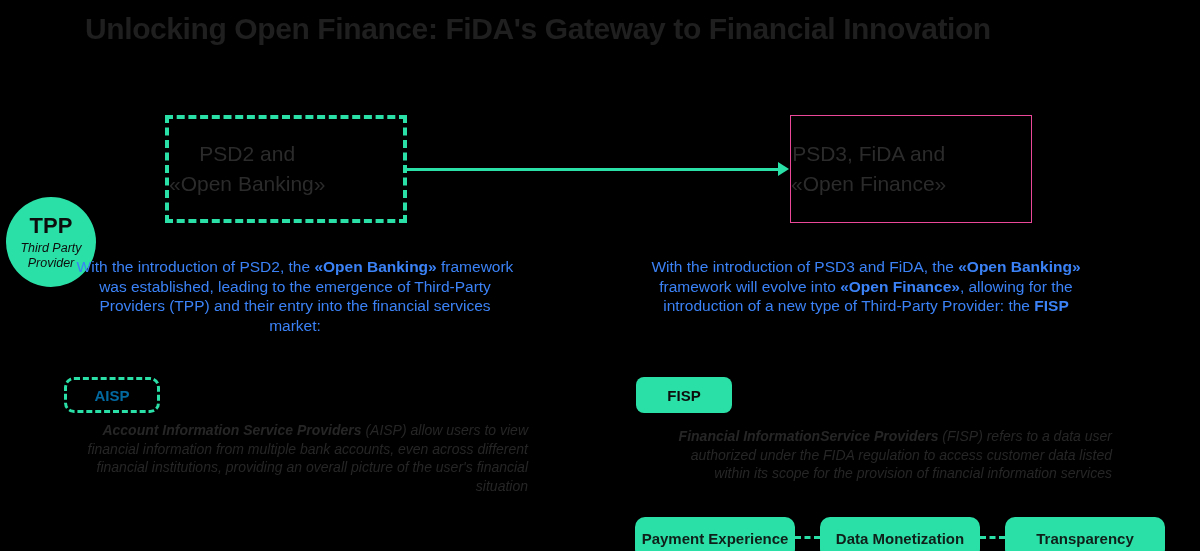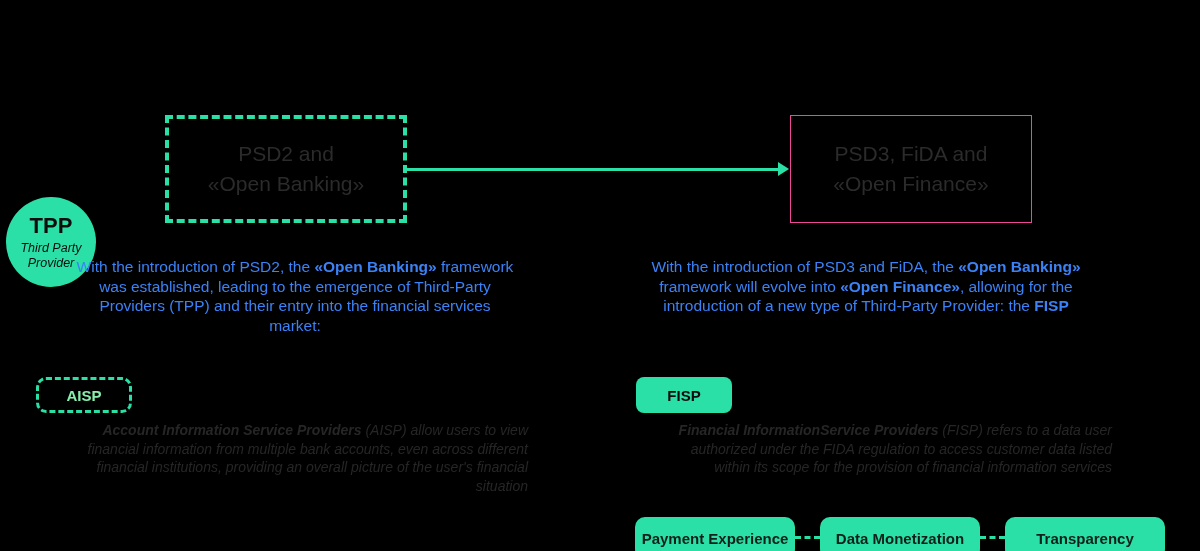--- a/index.html
+++ b/index.html
@@ -23,21 +23,20 @@
     color: #1f1f1f;
     white-space: nowrap;
   }
   .stage-box {
     position: absolute;
     top: 115px;
     width: 242px;
     height: 108px;
     display: flex;
     align-items: center;
-    justify-content: center;
     text-align: center;
     font-size: 21px;
     line-height: 1.45;
     color: #2b2b2b;
   }
   .stage-box.dashed { left: 165px; border: 4px dashed #2BE0A6; }
   .stage-box.solid  { left: 790px; border: 1px solid #ec4899; }
   .arrow-line {
     position: absolute;
     left: 407px;
@@ -87,45 +86,45 @@
     position: absolute;
     top: 377px;
     height: 36px;
     display: flex;
     align-items: center;
     justify-content: center;
     font-weight: bold;
     font-size: 15px;
   }
   .pill.aisp {
-    left: 36px;
+    left: 64px;
     width: 96px;
     border: 3px dashed #2BE0A6;
     border-radius: 10px;
-    color: #86efac;
+    color: #0369a1;
   }
   .pill.fisp {
     left: 636px;
     width: 96px;
     background: #2BE0A6;
     border-radius: 8px;
     color: #0d0d0d;
   }
   .desc {
     position: absolute;
     top: 421px;
     width: 450px;
     text-align: right;
     font-size: 14px;
     font-style: italic;
     line-height: 18.5px;
     color: #262626;
   }
   .desc.left  { left: 78px; }
-  .desc.right { left: 662px; }
+  .desc.right { left: 662px; margin-top: 6px; }
   .feature-btn {
     position: absolute;
     top: 517px;
     width: 160px;
     height: 42px;
     background: #2BE0A6;
     border-radius: 10px;
     display: flex;
     align-items: center;
     justify-content: center;
@@ -144,20 +143,21 @@
     border-top: 3px dashed #2BE0A6;
   }
   .feature-connector.c0 { left: 795px; }
   .feature-connector.c1 { left: 980px; }
 </style>
 </head>
 <body>
 
 <div class="canvas">
 
+  <h1 class="title">Unlocking Open Finance: FiDA's Gateway to Financial Innovation</h1>
 
   <div class="stage-box dashed">
     <div>
       <div>PSD2 and</div>
       <div>«Open Banking»</div>
     </div>
   </div>
 
   <div class="stage-box solid">
     <div>

